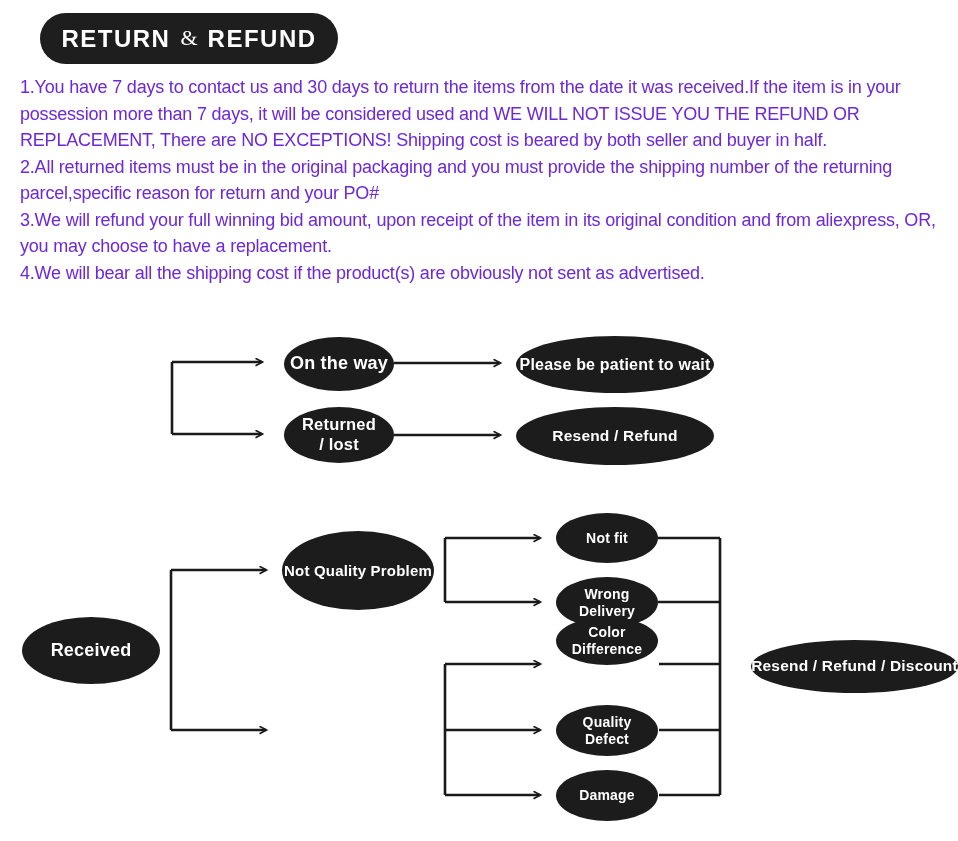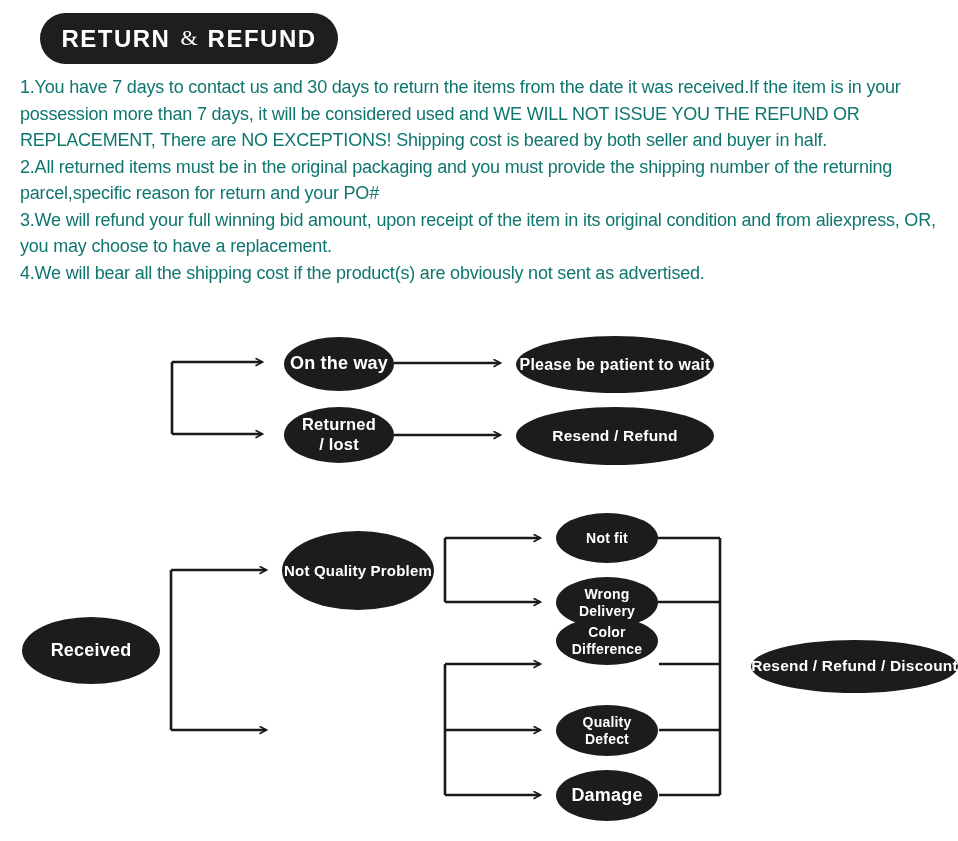--- a/index.html
+++ b/index.html
@@ -43,21 +43,21 @@
     position: relative;
     top: -1px;
   }
 
   
   .policy {
     position: absolute;
     left: 20px;
     top: 74px;
     width: 928px;
-    color: #0f766e;
+    color: #6d28d9;
     font-size: 18px;
     line-height: 26.5px;
     letter-spacing: -0.2px;
   }
   .policy p {
     margin: 0;
     padding: 0;
   }
 
   
@@ -167,17 +167,17 @@
 
   <div class="node" style="left:556px; top:577px; width:102px; height:51px; font-size:14px;">Wrong
 Delivery</div>
 
   <div class="node" style="left:556px; top:617px; width:102px; height:48px; font-size:14px;">Color
 Difference</div>
 
   <div class="node" style="left:556px; top:705px; width:102px; height:51px; font-size:14px;">Quality
 Defect</div>
 
-  <div class="node" style="left:556px; top:770px; width:102px; height:51px; font-size:18px;">Damage</div>
+  <div class="node" style="left:556px; top:770px; width:102px; height:51px; font-size:14px;">Damage</div>
 
   <div class="node" style="left:734px; top:640px; width:207px; height:53px; font-size:15.5px;margin-left:17px;">Resend / Refund / Discount</div>
 
 </div>
 
 </body></html>

